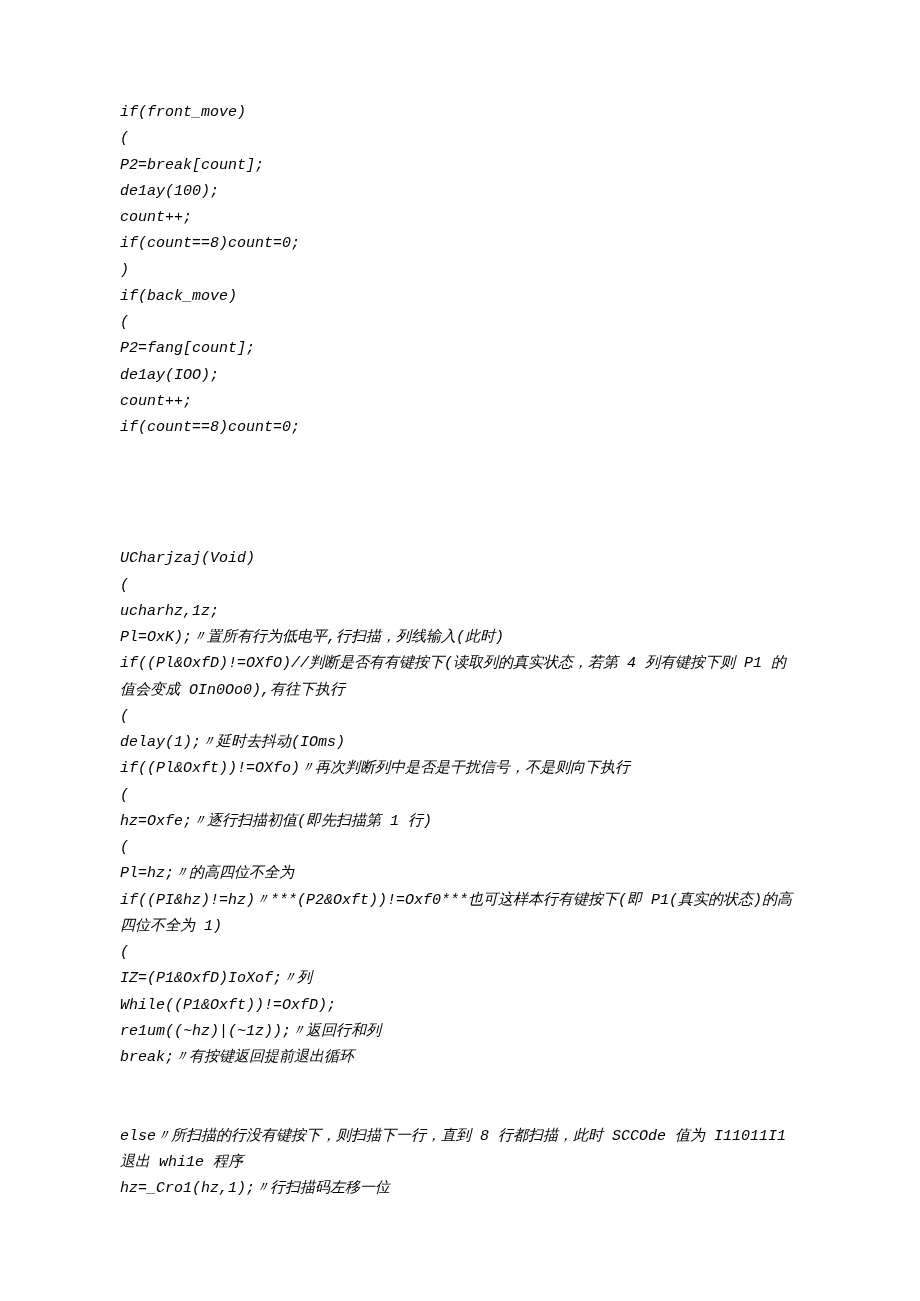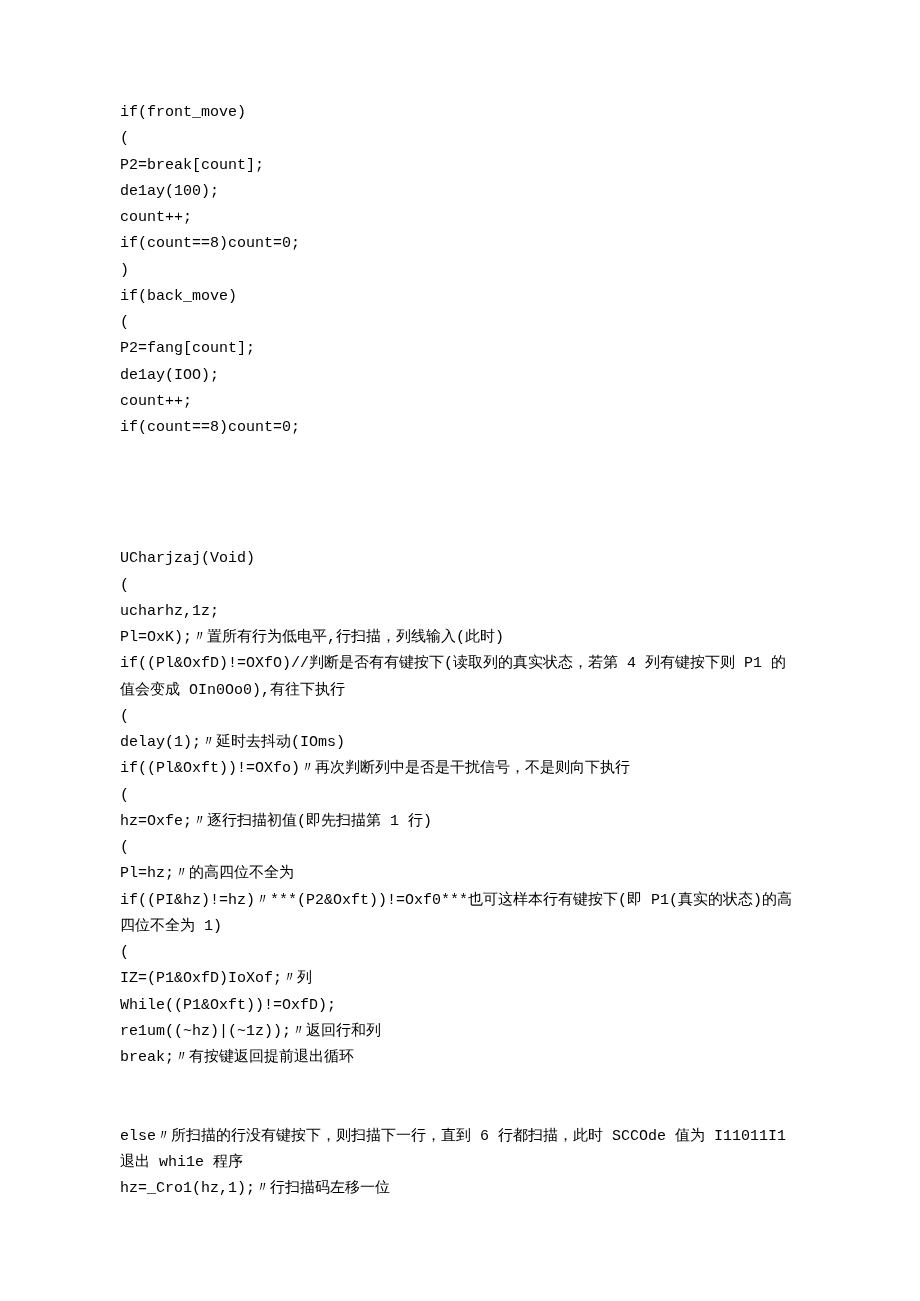--- a/index.html
+++ b/index.html
@@ -15,20 +15,21 @@
     width: 920px;
     min-height: 1301px;
     padding: 100px 120px 60px 120px;
     box-sizing: border-box;
     background: #ffffff;
   }
   .code-line {
     white-space: pre-wrap;
     word-break: break-all;
     font-family: "SimSun", "宋体", "Courier New", monospace;
+    font-style: italic;
   }
   .blank-line {
     height: 1.75em;
   }
 </style>
 </head>
 <body>
 
 <div class="page">
   <div id="code-container">
@@ -62,16 +63,16 @@
       <div class="code-line">(</div>
       <div class="code-line">Pl=hz;〃的高四位不全为</div>
       <div class="code-line">if((PI&amp;hz)!=hz)〃***(P2&amp;Oxft))!=Oxf0***也可这样本行有键按下(即 P1(真实的状态)的高四位不全为 1)</div>
       <div class="code-line">(</div>
       <div class="code-line">IZ=(P1&amp;OxfD)IoXof;〃列</div>
       <div class="code-line">While((P1&amp;Oxft))!=OxfD);</div>
       <div class="code-line">re1um((~hz)|(~1z));〃返回行和列</div>
       <div class="code-line">break;〃有按键返回提前退出循环</div>
       <div class="blank-line"></div>
       <div class="blank-line"></div>
-      <div class="code-line">else〃所扫描的行没有键按下，则扫描下一行，直到 6 行都扫描，此时 SCCOde 值为 I11011I1 退出 whi1e 程序</div>
+      <div class="code-line">else〃所扫描的行没有键按下，则扫描下一行，直到 8 行都扫描，此时 SCCOde 值为 I11011I1 退出 whi1e 程序</div>
       <div class="code-line">hz=_Cro1(hz,1);〃行扫描码左移一位</div>
     </div>
 </div>
 
 </body></html>

